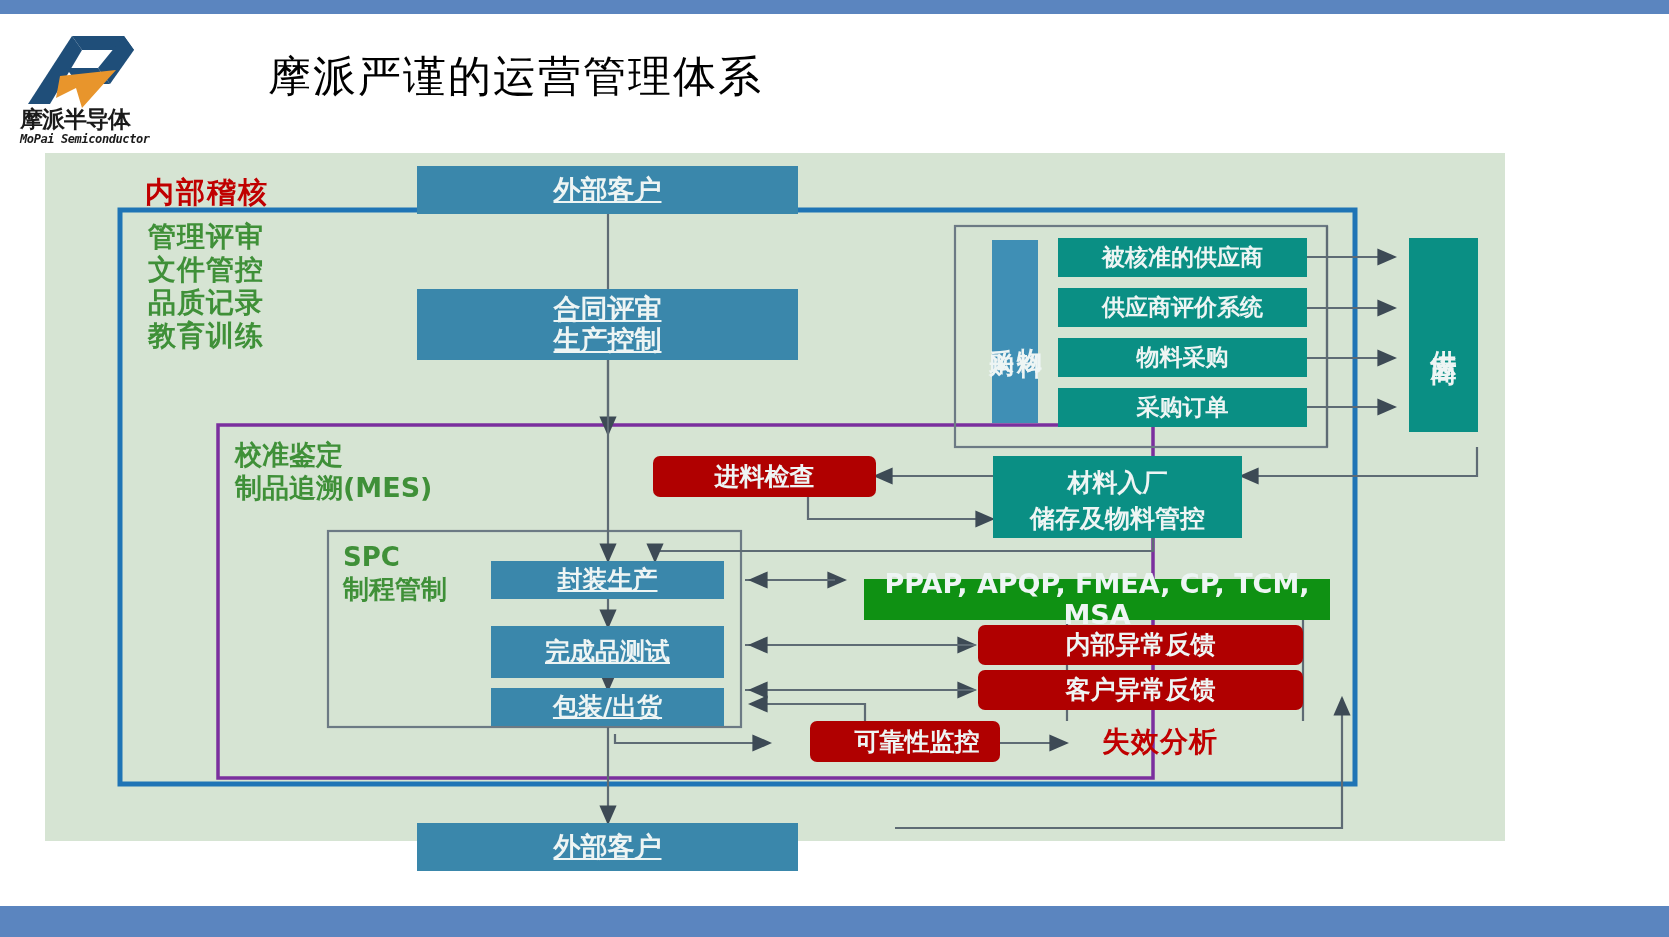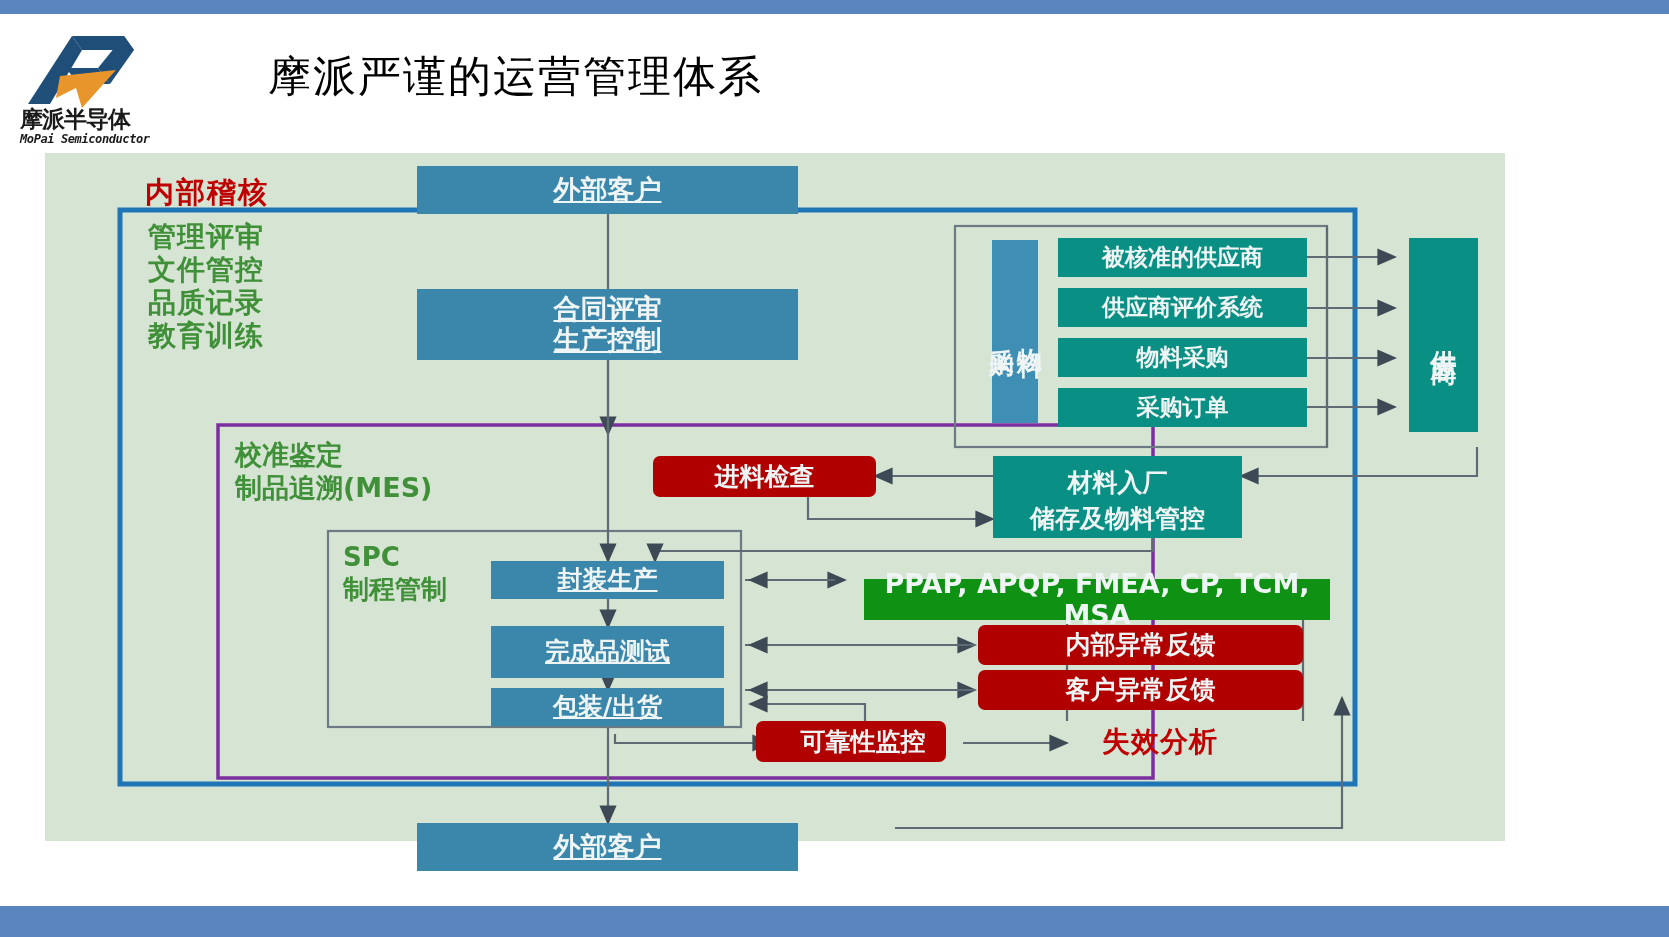--- a/index.html
+++ b/index.html
@@ -173,21 +173,21 @@
 
     <div class="box blue" style="left:446px;top:408px;width:233px;height:38px;font-size:25px;">封装生产</div>
     <div class="box blue" style="left:446px;top:473px;width:233px;height:52px;font-size:25px;">完成品测试</div>
     <div class="box blue" style="left:446px;top:535px;width:233px;height:38px;font-size:25px;">包装/出货</div>
 
     <div class="box green" style="left:803px;top:426px;width:466px;height:41px;font-size:27px;margin-left:16px;">PPAP, APQP, FMEA, CP, TCM, MSA</div>
 
     <div class="box red" style="left:933px;top:472px;width:325px;height:40px;font-size:25px;">内部异常反馈</div>
     <div class="box red" style="left:933px;top:517px;width:325px;height:40px;font-size:25px;">客户异常反馈</div>
 
-    <div class="box red" style="left:711px;top:568px;width:190px;height:41px;font-size:25px;padding-left:24px;">可靠性监控</div>
+    <div class="box red" style="left:765px;top:568px;width:190px;height:41px;font-size:25px;padding-left:24px;">可靠性监控</div>
 
     <div class="lbl lbl-darkred" style="left:1057px;top:570px;font-size:28px;letter-spacing:1px;">失效分析</div>
 
     <div class="box blue" style="left:372px;top:670px;width:381px;height:48px;font-size:27px;">外部客户</div>
 
   </div>
 
   <div class="band-bottom2"></div>
   <div class="band-bottom"></div>
 </div>

